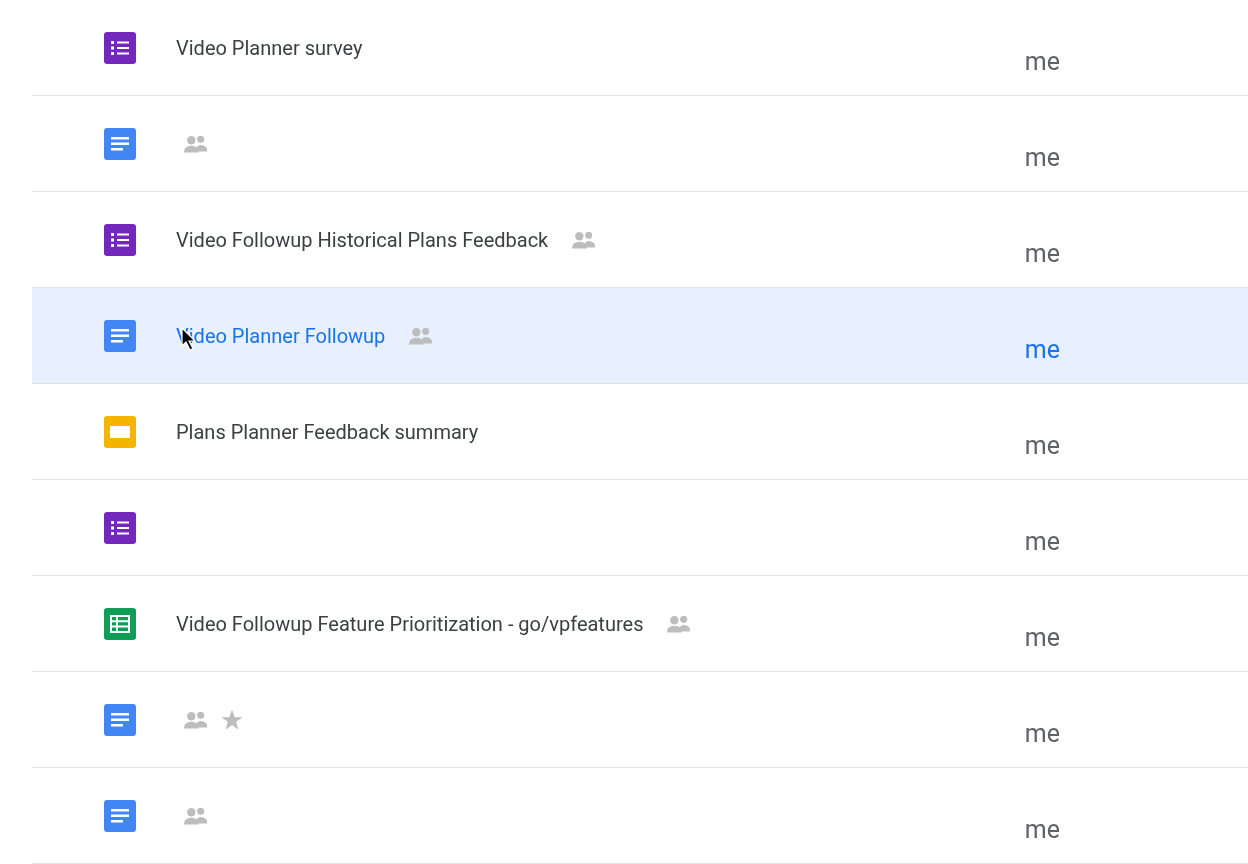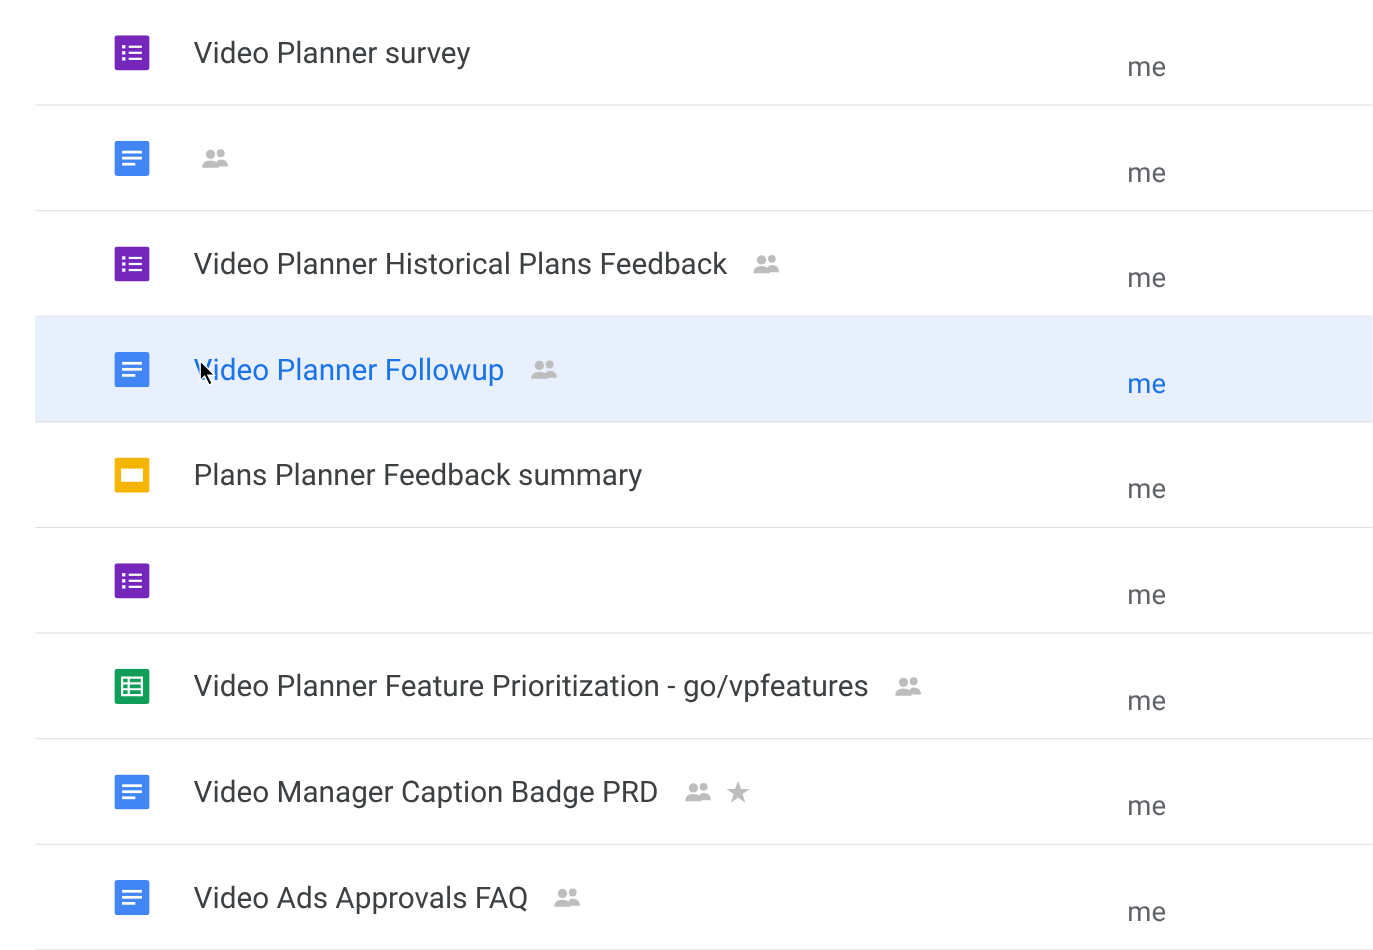--- a/index.html
+++ b/index.html
@@ -43,21 +43,21 @@
       width: 32px;
       height: 32px;
       margin-right: 40px;
       flex-shrink: 0;
       border-radius: 3px;
       display: flex;
       align-items: center;
       justify-content: center;
     }
     .file-name {
-      font-size: 27px;
+      font-size: 20px;
       color: #3c4043;
       font-weight: 400;
       margin-right: 16px;
     }
     .shared-icon {
       width: 28px;
       height: 20px;
       margin-left: 6px;
       display: inline-flex;
       align-items: center;
@@ -135,21 +135,21 @@
           <svg width="32" height="32" viewBox="0 0 32 32">
             <rect x="0" y="0" width="32" height="32" rx="3" fill="#7627bb"></rect>
             <rect x="7" y="9" width="3" height="3" fill="#fff"></rect>
             <rect x="13" y="9.5" width="12" height="2" fill="#fff"></rect>
             <rect x="7" y="14.5" width="3" height="3" fill="#fff"></rect>
             <rect x="13" y="15" width="12" height="2" fill="#fff"></rect>
             <rect x="7" y="20" width="3" height="3" fill="#fff"></rect>
             <rect x="13" y="20.5" width="12" height="2" fill="#fff"></rect>
           </svg>
         </div>
-        <span class="file-name">Video Planner Historical Plans Feedback</span>
+        <span class="file-name">Video Followup Historical Plans Feedback</span>
         <span class="shared-icon">
           <svg width="30" height="22" viewBox="0 0 30 22">
             <circle cx="10" cy="7" r="4.5" fill="#bdbdbd"></circle>
             <circle cx="20" cy="6" r="3.8" fill="#bdbdbd"></circle>
             <path d="M 2 20 Q 2 13 10 13 Q 18 13 18 20 Z" fill="#bdbdbd"></path>
             <path d="M 15 19 Q 15 12 20 12 Q 27 12 27 19 Z" fill="#bdbdbd"></path>
           </svg>
         </span>
         <div class="spacer"></div>
         <span class="owner">me</span>
@@ -201,42 +201,41 @@
         <div class="spacer"></div>
         <span class="owner">me</span>
       </div>
       <div class="file-row">
         <div class="file-icon">
           <svg width="32" height="32" viewBox="0 0 32 32">
             <rect x="0" y="0" width="32" height="32" rx="3" fill="#0f9d58"></rect>
             <path d="M 7 8 L 25 8 L 25 24 L 7 24 Z M 7 8 L 7 24 M 13 8 L 13 24 M 7 13.3 L 25 13.3 M 7 18.6 L 25 18.6" stroke="#fff" stroke-width="2" fill="none"></path>
           </svg>
         </div>
-        <span class="file-name">Video Planner Feature Prioritization - go/vpfeatures</span>
-        <span class="shared-icon">
-          <svg width="30" height="22" viewBox="0 0 30 22">
-            <circle cx="10" cy="7" r="4.5" fill="#bdbdbd"></circle>
-            <circle cx="20" cy="6" r="3.8" fill="#bdbdbd"></circle>
-            <path d="M 2 20 Q 2 13 10 13 Q 18 13 18 20 Z" fill="#bdbdbd"></path>
-            <path d="M 15 19 Q 15 12 20 12 Q 27 12 27 19 Z" fill="#bdbdbd"></path>
-          </svg>
-        </span>
-        <div class="spacer"></div>
-        <span class="owner">me</span>
-      </div>
-      <div class="file-row">
-        <div class="file-icon">
-          <svg width="32" height="32" viewBox="0 0 32 32">
-            <rect x="0" y="0" width="32" height="32" rx="3" fill="#4285f4"></rect>
-            <rect x="7" y="9" width="18" height="2.5" fill="#fff"></rect>
-            <rect x="7" y="14.5" width="18" height="2.5" fill="#fff"></rect>
-            <rect x="7" y="20" width="12" height="2.5" fill="#fff"></rect>
-          </svg>
-        </div>
-        <span class="file-name">Video Manager Caption Badge PRD</span>
+        <span class="file-name">Video Followup Feature Prioritization - go/vpfeatures</span>
+        <span class="shared-icon">
+          <svg width="30" height="22" viewBox="0 0 30 22">
+            <circle cx="10" cy="7" r="4.5" fill="#bdbdbd"></circle>
+            <circle cx="20" cy="6" r="3.8" fill="#bdbdbd"></circle>
+            <path d="M 2 20 Q 2 13 10 13 Q 18 13 18 20 Z" fill="#bdbdbd"></path>
+            <path d="M 15 19 Q 15 12 20 12 Q 27 12 27 19 Z" fill="#bdbdbd"></path>
+          </svg>
+        </span>
+        <div class="spacer"></div>
+        <span class="owner">me</span>
+      </div>
+      <div class="file-row">
+        <div class="file-icon">
+          <svg width="32" height="32" viewBox="0 0 32 32">
+            <rect x="0" y="0" width="32" height="32" rx="3" fill="#4285f4"></rect>
+            <rect x="7" y="9" width="18" height="2.5" fill="#fff"></rect>
+            <rect x="7" y="14.5" width="18" height="2.5" fill="#fff"></rect>
+            <rect x="7" y="20" width="12" height="2.5" fill="#fff"></rect>
+          </svg>
+        </div>
         <span class="shared-icon">
           <svg width="30" height="22" viewBox="0 0 30 22">
             <circle cx="10" cy="7" r="4.5" fill="#bdbdbd"></circle>
             <circle cx="20" cy="6" r="3.8" fill="#bdbdbd"></circle>
             <path d="M 2 20 Q 2 13 10 13 Q 18 13 18 20 Z" fill="#bdbdbd"></path>
             <path d="M 15 19 Q 15 12 20 12 Q 27 12 27 19 Z" fill="#bdbdbd"></path>
           </svg>
         </span>
         <span class="star-icon">
           <svg width="26" height="26" viewBox="0 0 26 26">
@@ -248,21 +247,20 @@
       </div>
       <div class="file-row">
         <div class="file-icon">
           <svg width="32" height="32" viewBox="0 0 32 32">
             <rect x="0" y="0" width="32" height="32" rx="3" fill="#4285f4"></rect>
             <rect x="7" y="9" width="18" height="2.5" fill="#fff"></rect>
             <rect x="7" y="14.5" width="18" height="2.5" fill="#fff"></rect>
             <rect x="7" y="20" width="12" height="2.5" fill="#fff"></rect>
           </svg>
         </div>
-        <span class="file-name">Video Ads Approvals FAQ</span>
         <span class="shared-icon">
           <svg width="30" height="22" viewBox="0 0 30 22">
             <circle cx="10" cy="7" r="4.5" fill="#bdbdbd"></circle>
             <circle cx="20" cy="6" r="3.8" fill="#bdbdbd"></circle>
             <path d="M 2 20 Q 2 13 10 13 Q 18 13 18 20 Z" fill="#bdbdbd"></path>
             <path d="M 15 19 Q 15 12 20 12 Q 27 12 27 19 Z" fill="#bdbdbd"></path>
           </svg>
         </span>
         <div class="spacer"></div>
         <span class="owner">me</span>

